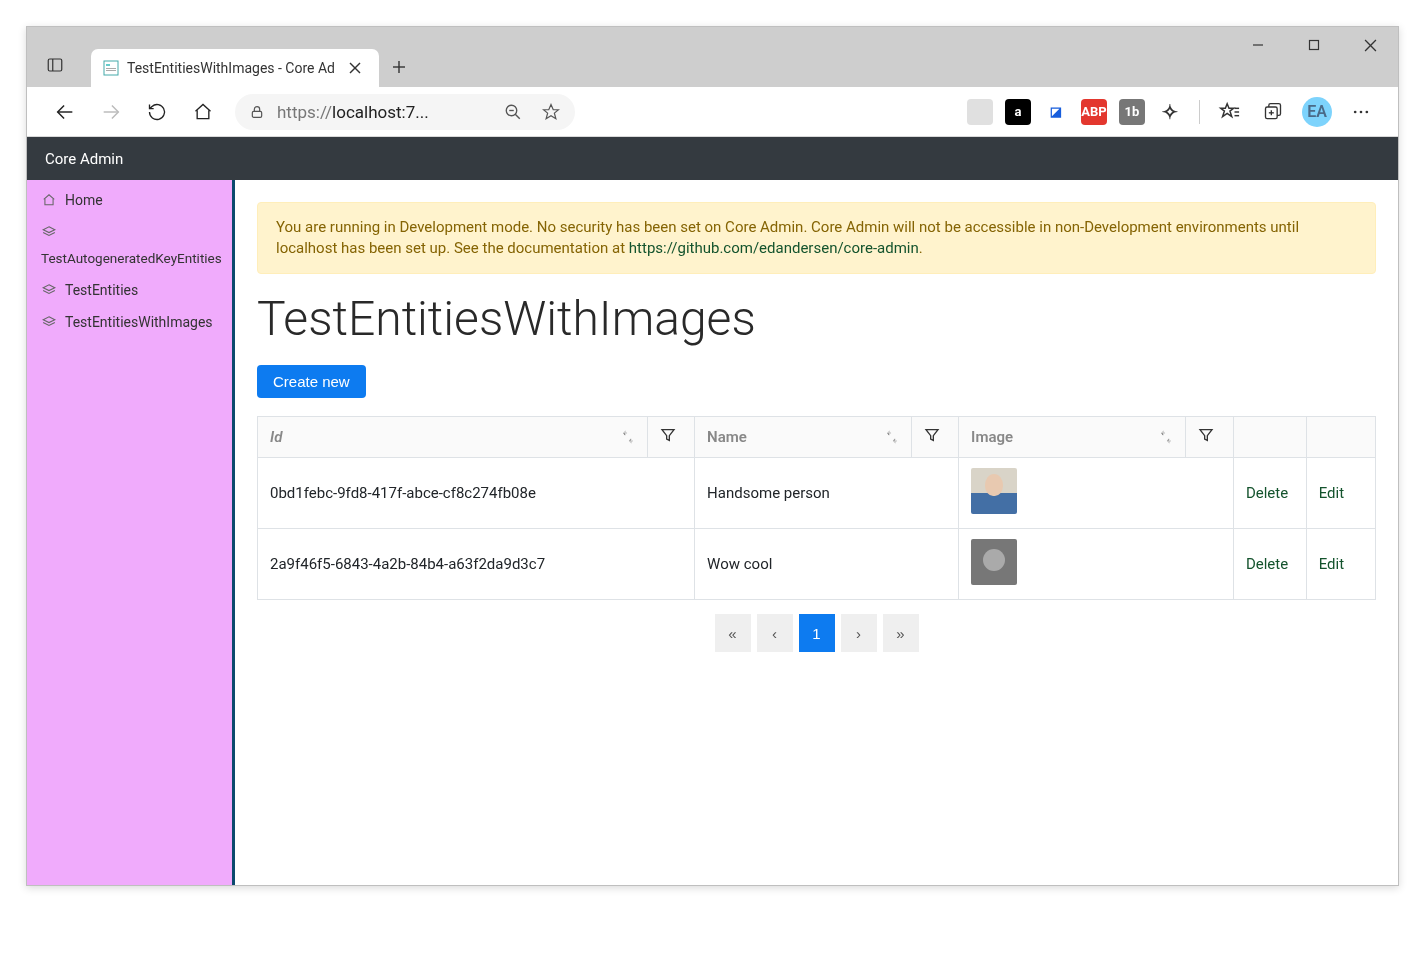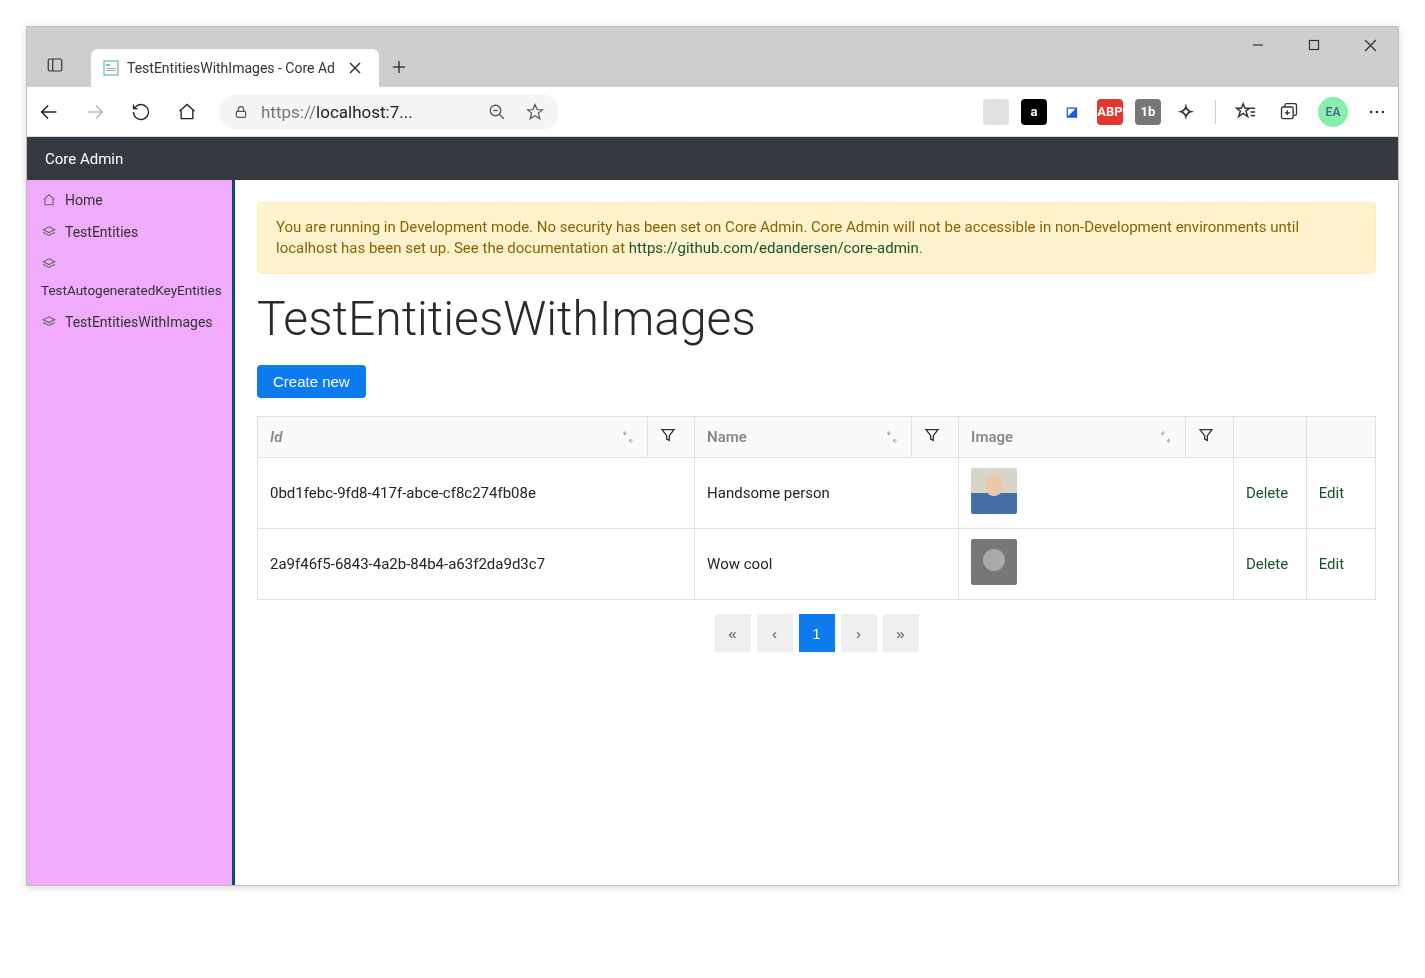--- a/index.html
+++ b/index.html
@@ -84,21 +84,21 @@
     width: 56px; height: 36px;
     display: flex; align-items: center; justify-content: center;
     color: #333;
   }
   .toolbar {
     height: 50px;
     background: #fff;
     border-bottom: 1px solid #d9d9d9;
     display: flex;
     align-items: center;
-    padding: 0 2px;
+    padding: 0 18px;
     gap: 6px;
   }
   .tb-btn {
     width: 40px; height: 40px;
     display: flex; align-items: center; justify-content: center;
     border-radius: 4px;
     color: #333;
   }
   .tb-btn.disabled { color: #aaa; }
   .urlbox {
@@ -127,23 +127,23 @@
     border-radius: 4px;
     display:flex; align-items:center; justify-content:center;
     font-size: 13px;
     font-weight: 700;
     color: #fff;
   }
   .vdiv { width:1px; height:24px; background:#ccc; margin:0 4px;}
   .avatar {
     width: 30px; height: 30px;
     border-radius: 50%;
-    background: #86efac;
+    background: #7dd3fc;
     color: #4a6a88;
-    font-size: 12px;
+    font-size: 16px;
     font-weight: 600;
     display:flex; align-items:center; justify-content:center;
   }
   .content-area { flex:1; display:flex; flex-direction:column; overflow:hidden;}
   .app-topbar {
     height: 43px;
     background: #343a40;
     color: #fff;
     display: flex;
     align-items: center;
@@ -430,37 +430,37 @@
         <div class="app-sidebar" id="sidebar">
             <div class="nav-item">
               <span class="nicon">
                 <svg width="14" height="14" viewBox="0 0 24 24" fill="none" stroke="#666" stroke-width="1.8">
                   <path d="M3 11 12 3l9 8"></path>
                   <path d="M5 10v10h14V10"></path>
                 </svg>
               </span>
               <span>Home</span>
             </div>
+            <div class="nav-item wrap">
+              <span class="nicon">
+                <svg width="14" height="14" viewBox="0 0 24 24" fill="none" stroke="#666" stroke-width="1.8">
+                  <polygon points="12 3 22 8 12 13 2 8"></polygon>
+                  <polyline points="2 13 12 18 22 13"></polyline>
+                </svg>
+              </span>
+              <span class="full-width-label">TestAutogeneratedKeyEntities</span>
+            </div>
             <div class="nav-item">
               <span class="nicon">
                 <svg width="14" height="14" viewBox="0 0 24 24" fill="none" stroke="#666" stroke-width="1.8">
                   <polygon points="12 3 22 8 12 13 2 8"></polygon>
                   <polyline points="2 13 12 18 22 13"></polyline>
                 </svg>
               </span>
               <span>TestEntities</span>
-            </div>
-            <div class="nav-item wrap">
-              <span class="nicon">
-                <svg width="14" height="14" viewBox="0 0 24 24" fill="none" stroke="#666" stroke-width="1.8">
-                  <polygon points="12 3 22 8 12 13 2 8"></polygon>
-                  <polyline points="2 13 12 18 22 13"></polyline>
-                </svg>
-              </span>
-              <span class="full-width-label">TestAutogeneratedKeyEntities</span>
             </div>
             <div class="nav-item">
               <span class="nicon">
                 <svg width="14" height="14" viewBox="0 0 24 24" fill="none" stroke="#666" stroke-width="1.8">
                   <polygon points="12 3 22 8 12 13 2 8"></polygon>
                   <polyline points="2 13 12 18 22 13"></polyline>
                 </svg>
               </span>
               <span>TestEntitiesWithImages</span>
             </div>

